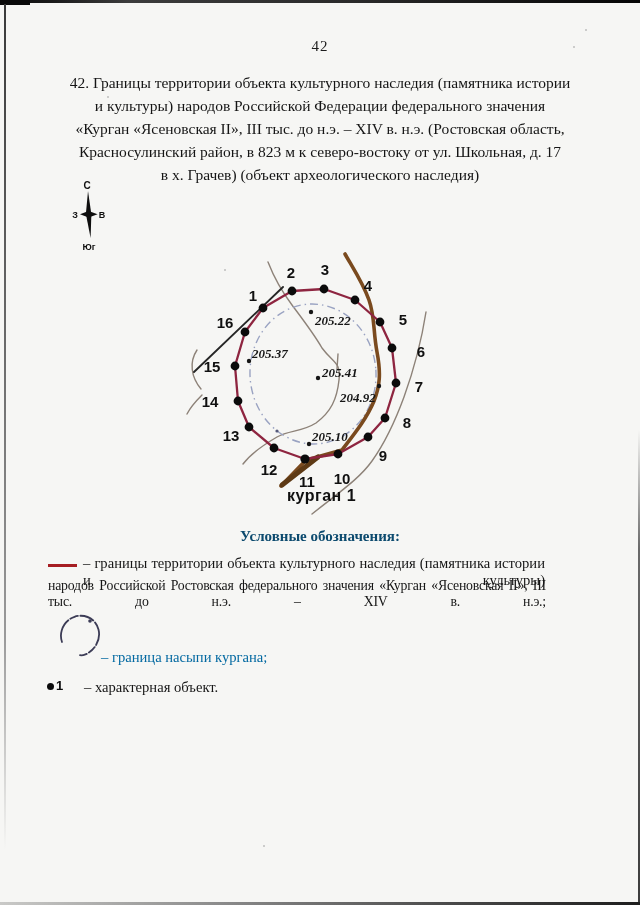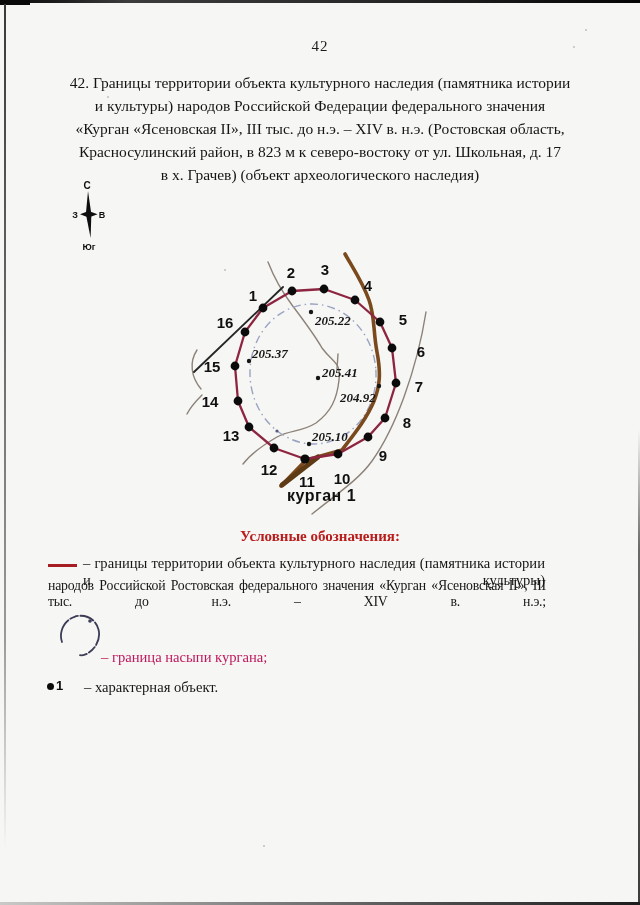--- a/index.html
+++ b/index.html
@@ -38,30 +38,30 @@
   .pt { fill:#0b0b0b; }
   .elev-dot { fill:#161616; }
   .num { font-family:"Liberation Sans", sans-serif; font-weight:bold; font-size:15px;
     fill:#101010; text-anchor:middle; }
   .elev { font-family:"Liberation Serif", serif; font-style:italic; font-weight:bold;
     font-size:13px; fill:#161616; }
   .plan-caption { font-family:"Liberation Sans", sans-serif; font-weight:bold;
     font-size:16px; fill:#101010; letter-spacing:0.5px; }
 
   .legend-heading { position:absolute; top:528px; left:0; width:640px; text-align:center;
-    font-weight:bold; font-size:15px; color:#b91c1c; }
+    font-weight:bold; font-size:15px; color:#0c4a6e; }
   .legend-swatch { position:absolute; left:48px; top:564px; width:29px; height:3px; }
   .legend-line1 { position:absolute; left:83px; top:555px; width:462px; font-size:14.6px;
     text-align:justify; text-align-last:justify; color:#161616; }
   .legend-line2 { position:absolute; left:48px; top:578px; width:498px; font-size:13.8px;
     letter-spacing:-0.2px; text-align:justify; text-align-last:justify; color:#161616; }
   .legend-arc { position:absolute; left:55px; top:611px; }
   .legend-arc path { fill:none; stroke:#3c3c56; stroke-width:1.8; stroke-linecap:round;
     stroke-dasharray:24 2.5 8 2.5 14 2.5; }
-  .legend-mound-label { position:absolute; left:101px; top:649px; font-size:14.6px; color:#be185d; }
+  .legend-mound-label { position:absolute; left:101px; top:649px; font-size:14.6px; color:#0369a1; }
   .legend-pt-dot { position:absolute; left:47px; top:683px; width:7px; height:7px;
     border-radius:50%; background:#0b0b0b; }
   .legend-pt-num { position:absolute; left:56px; top:678px; font-family:"Liberation Sans",sans-serif;
     font-weight:bold; font-size:13px; color:#0d0d0d; }
   .legend-pt-label { position:absolute; left:84px; top:679px; font-size:14.6px; color:#161616; }
 
   .speck { position:absolute; border-radius:50%; background:#7a7a7a; opacity:0.45; }
 </style>
 </head>
 <body>

